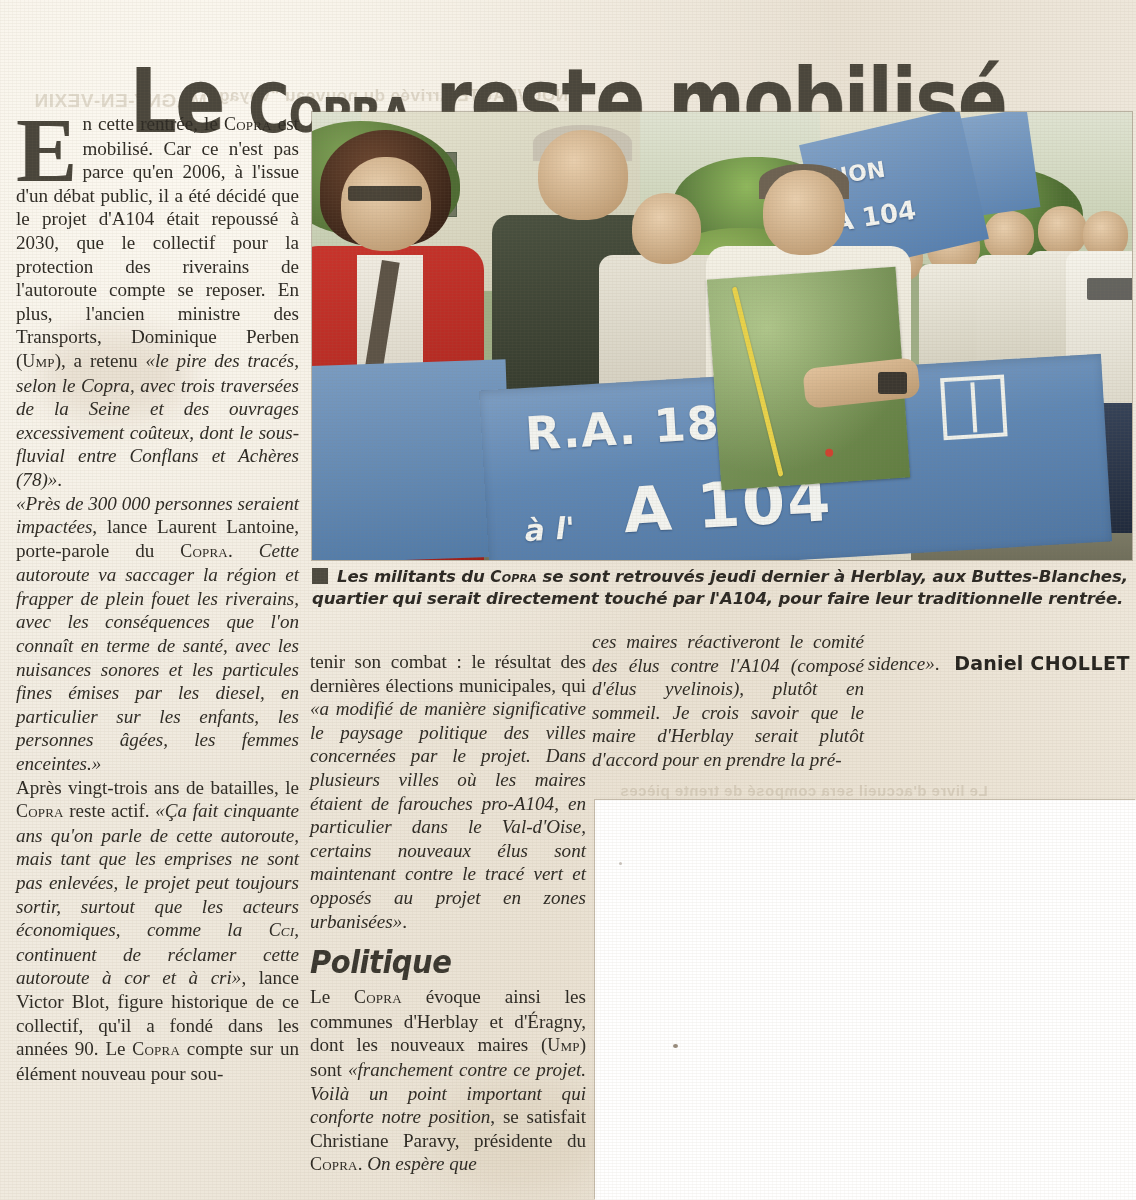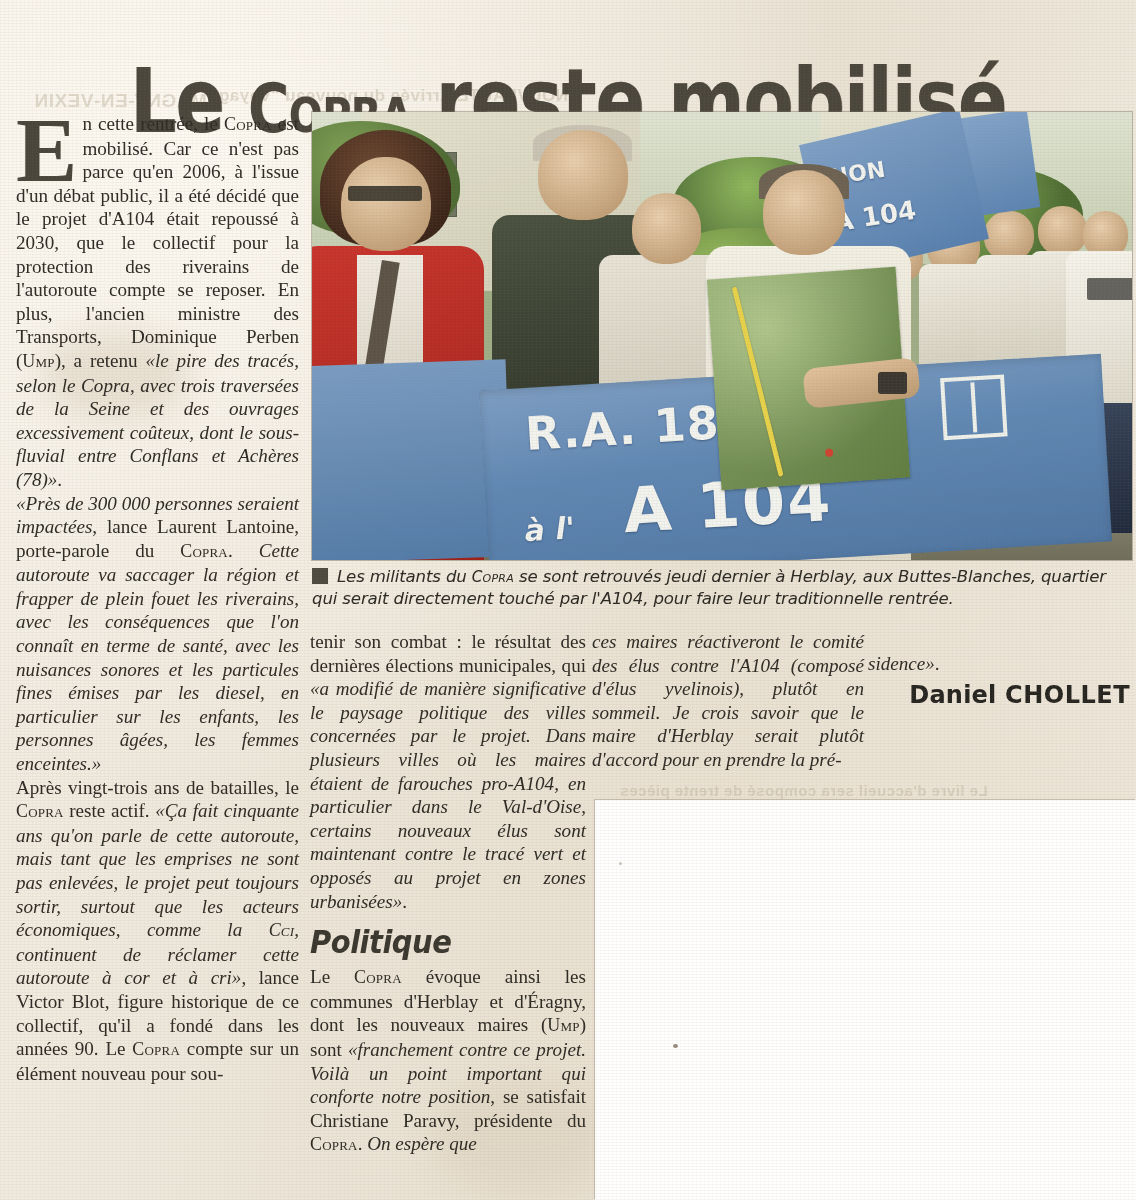--- a/index.html
+++ b/index.html
@@ -82,21 +82,21 @@
     float:left;
     font-family:"Liberation Serif", serif;
     font-size:92px;
     line-height:68px;
     font-weight:700;
     margin:4px 5px -2px 0;
     color:#49453b;
   }
 
   .col1{left:16px;  top:112px; width:283px;}
-  .col2{left:310px; top:630px; width:276px;}
+  .col2{left:310px; top:650px; width:276px;}
   .col3{left:592px; top:630px; width:272px;}
   .col4{left:868px; top:652px; width:262px;}
 
   
   .photo{
     position:absolute;left:312px;top:112px;width:820px;height:448px;
     overflow:hidden;
     box-shadow:0 0 0 1px rgba(120,110,92,.45);
     background:#9fae86;
   }
@@ -225,21 +225,21 @@
   }
   .logobox:after{
     content:"";position:absolute;left:50%;top:2px;bottom:2px;width:4px;
     margin-left:-2px;background:#eef0ea;
   }
 
   
   .caption{
     position:absolute;left:312px;top:566px;width:822px;
     font-family:"DejaVu Sans", sans-serif;
-    font-weight:400;font-style:italic;
+    font-weight:700;font-style:italic;
     font-size:16.6px;line-height:22px;
     color:#2b2823;
     letter-spacing:-.15px;
   }
   .capsq{
     display:inline-block;width:16px;height:16px;
     background:#4d4a40;margin-right:9px;vertical-align:-2px;
   }
   .caption .sc{font-variant:small-caps;font-size:.92em;}
 
@@ -253,21 +253,21 @@
     font-style:italic;
     transform:scaleY(1.08);
     transform-origin:0 50%;
     margin:12px 0 6px;
   }
 
   
   .byline{
     font-family:"DejaVu Sans", sans-serif;
     font-weight:700;font-style:normal;
-    font-size:24px;letter-spacing:.2px;color:#262420;margin-top:8px;
+    font-size:19px;letter-spacing:.2px;color:#262420;
   }
   .byline .last{letter-spacing:.5px;}
 
   
   .blankarea{
     position:absolute;left:595px;top:800px;width:541px;height:400px;
     background:#ffffff;
     box-shadow:-1px -1px 0 rgba(150,140,120,.45);
   }
   .speck{position:absolute;background:#6b5a44;border-radius:50%;opacity:.7;}

